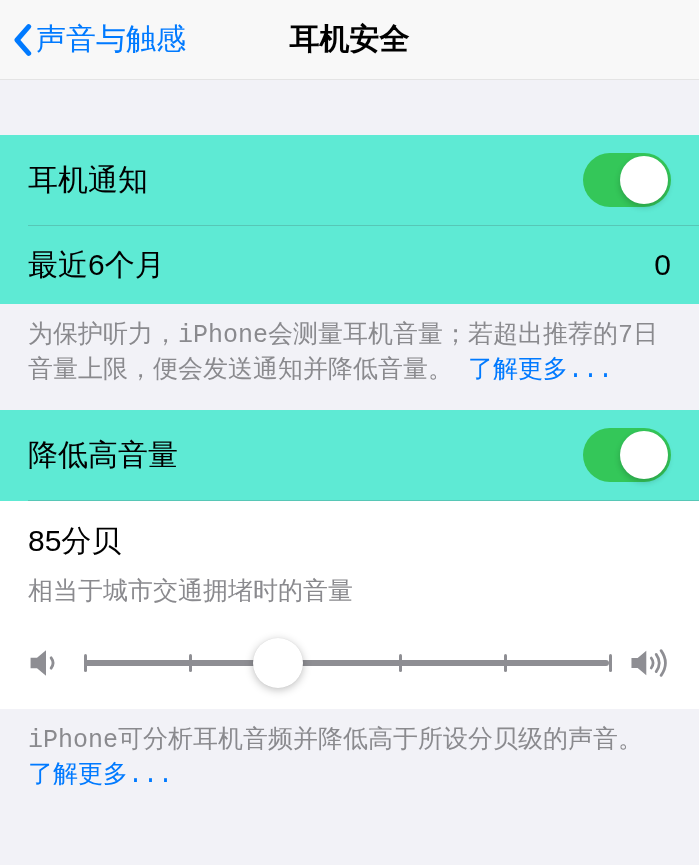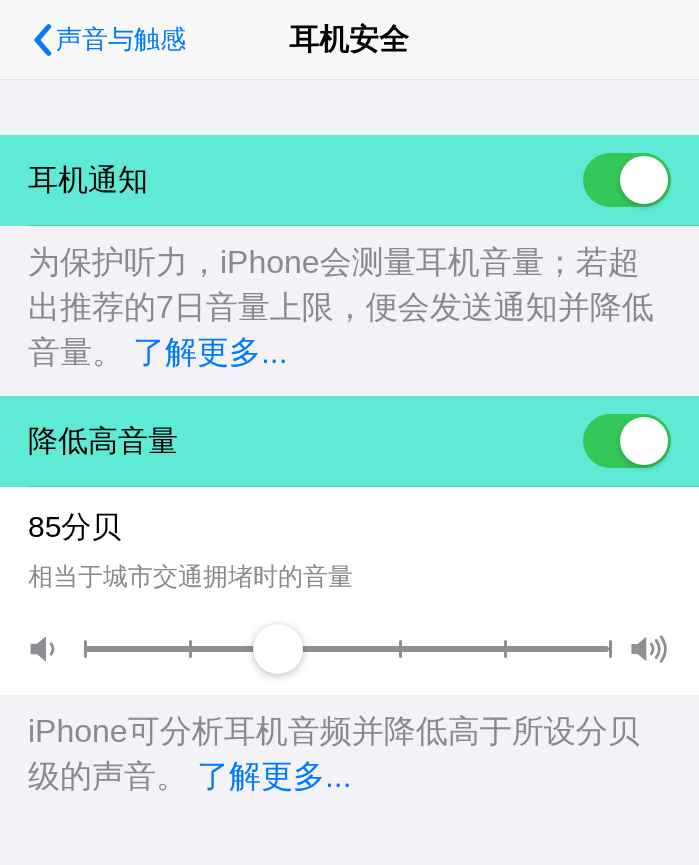--- a/index.html
+++ b/index.html
@@ -21,24 +21,23 @@
       background: #f8f8f8;
       display: flex;
       align-items: center;
       position: relative;
       border-bottom: 1px solid rgba(0,0,0,0.08);
     }
     .back-button {
       display: flex;
       align-items: center;
       color: #007aff;
-      font-size: 26px;
+      font-size: 30px;
       padding-left: 12px;
       cursor: pointer;
-      margin-left: 20px;
     }
     .back-chevron {
       width: 20px;
       height: 34px;
       margin-right: 4px;
     }
     .nav-title {
       position: absolute;
       left: 50%;
       transform: translateX(-50%);
@@ -91,23 +90,24 @@
       border-radius: 50%;
       background: #fff;
       top: 3px;
       box-shadow: 0 3px 6px rgba(0,0,0,0.2);
     }
     .toggle.on .knob {
       right: 3px;
     }
     .footer-text {
       padding: 14px 36px 22px 28px;
-      font-size: 32px;
+      font-size: 25px;
       line-height: 1.4;
       color: #8a8a8e;
+      font-family: Liberation Mono, monospace;
     }
     .footer-text .link {
       color: #007aff;
       cursor: pointer;
     }
     .decibel-block {
       padding: 20px 28px 12px 28px;
       background: #fff;
     }
     .decibel-title {
@@ -176,20 +176,24 @@
 <div class="spacer"></div>
 
 <div class="list-group">
   <div class="list-row">
     <span class="row-label">耳机通知</span>
     <div class="toggle on">
       <div class="knob"></div>
     </div>
   </div>
   <div class="divider"></div>
+  <div class="list-row">
+    <span class="row-label">最近6个月</span>
+    <span class="row-value">0</span>
+  </div>
 </div>
 <div class="footer-text">
   <span>为保护听力，iPhone会测量耳机音量；若超出推荐的7日音量上限，便会发送通知并降低音量。</span>
   <span class="link">了解更多...</span>
 </div>
 
 <div class="list-group">
   <div class="list-row">
     <span class="row-label">降低高音量</span>
     <div class="toggle on">

